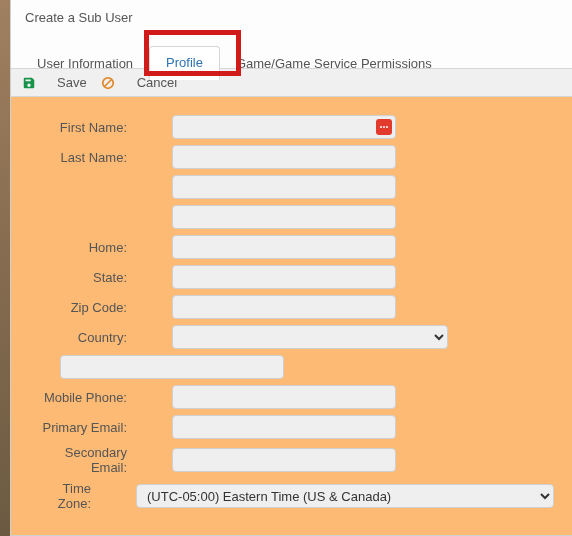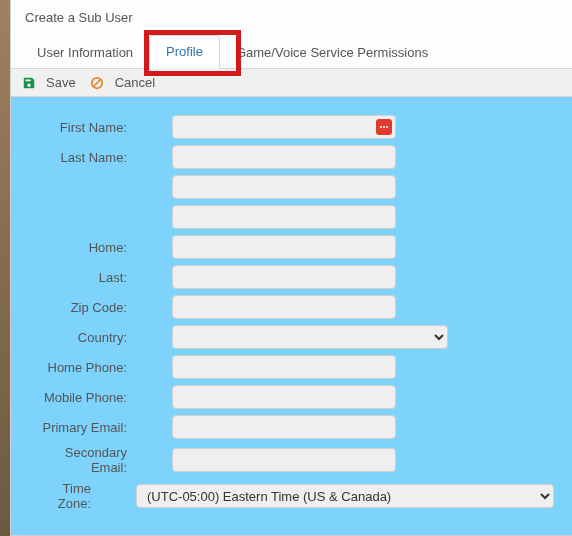--- a/index.html
+++ b/index.html
@@ -12,21 +12,21 @@
     overflow: hidden;
     background: linear-gradient(to bottom, #a08060 0%, #8a6f52 40%, #6b5a42 100%);
     position: relative;
   }
   .panel {
     position: absolute;
     left: 10px;
     top: 0;
     right: 0;
     bottom: 0;
-    background: #7dd3fc;
+    background: #fdba74;
     border: 1px solid #d0d0d0;
     border-top: none;
     border-right: none;
   }
   .title {
     padding: 10px 14px 8px 14px;
     color: #555;
     font-size: 13px;
     background: #fdfdfd;
   }
@@ -38,21 +38,21 @@
     border-bottom: 1px solid #d6d6d6;
     position: relative;
     height: 36px;
   }
   .tab {
     padding: 8px 16px 9px 16px;
     color: #555;
     cursor: pointer;
     font-size: 13px;
     position: relative;
-    top: 1px;
+    top: 12px;
   }
   .tab.active {
     border: 1px solid #d6d6d6;
     border-bottom: 1px solid #fff;
     border-radius: 4px 4px 0 0;
     background: #fff;
     color: #2e74b5;
   }
   .highlight-box {
     position: absolute;
@@ -68,21 +68,21 @@
     background: #f0f0f0;
     border-bottom: 1px solid #d6d6d6;
     padding: 6px 10px;
     display: flex;
     gap: 14px;
     align-items: center;
   }
   .tool-btn {
     display: inline-flex;
     align-items: center;
-    gap: 10px;
+    gap: 21px;
     color: #555;
     cursor: pointer;
     font-size: 13px;
   }
   .icon {
     display: inline-flex;
     width: 15px;
     height: 15px;
     align-items: center;
     justify-content: center;
@@ -144,21 +144,21 @@
   <div class="title">Create a Sub User</div>
 
   <div class="tabs-row">
     <div class="tab">
       <span>User Information</span>
     </div>
     <div class="tab active">
       <span>Profile</span>
     </div>
     <div class="tab">
-      <span>Game/Voice Service Permissions</span>
+      <span>Game/Game Service Permissions</span>
     </div>
   </div>
 
   <div class="toolbar">
     <div class="tool-btn">
       <span class="icon">
         <svg width="14" height="14" viewBox="0 0 24 24">
             <path fill="#17934a" d="M17 3H5a2 2 0 0 0-2 2v14a2 2 0 0 0 2 2h14a2 2 0 0 0 2-2V7l-4-4zM12 19a3 3 0 1 1 0-6 3 3 0 0 1 0 6zm3-10H6V6h9v3z"></path>
           </svg>
       </span>
@@ -204,40 +204,39 @@
       <div class="lbl"></div>
       <div class="ctl"><input class="text" value="" style=""></div>
     </div>
 
     <div class="row">
       <div class="lbl">Home:</div>
       <div class="ctl"><input class="text" value="" style=""></div>
     </div>
 
     <div class="row">
-      <div class="lbl">Last:</div>
+      <div class="lbl">State:</div>
       <div class="ctl"><input class="text" value="" style=""></div>
     </div>
 
     <div class="row">
       <div class="lbl">Zip Code:</div>
       <div class="ctl"><input class="text" value="" style=""></div>
     </div>
 
     <div class="row">
       <div class="lbl">Country:</div>
       <div class="ctl">
         <select class="sel med">
           <option></option>
         </select>
       </div>
     </div>
 
     <div class="row">
-      <div class="lbl">Home Phone:</div>
       <div class="ctl"><input class="text" value="" style=""></div>
     </div>
 
     <div class="row">
       <div class="lbl">Mobile Phone:</div>
       <div class="ctl"><input class="text" value="" style=""></div>
     </div>
 
     <div class="row">
       <div class="lbl">Primary Email:</div>

